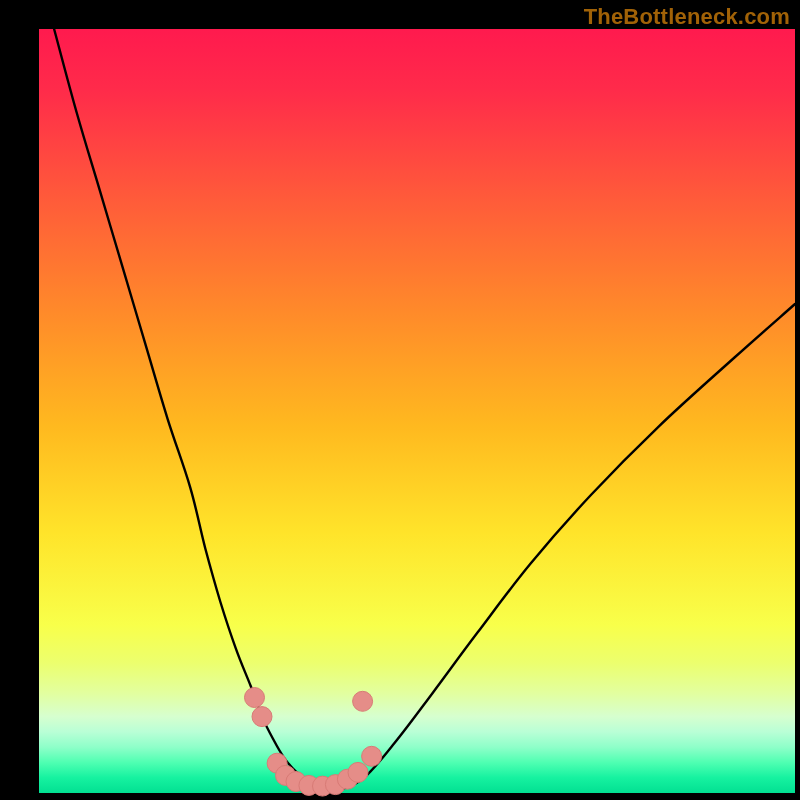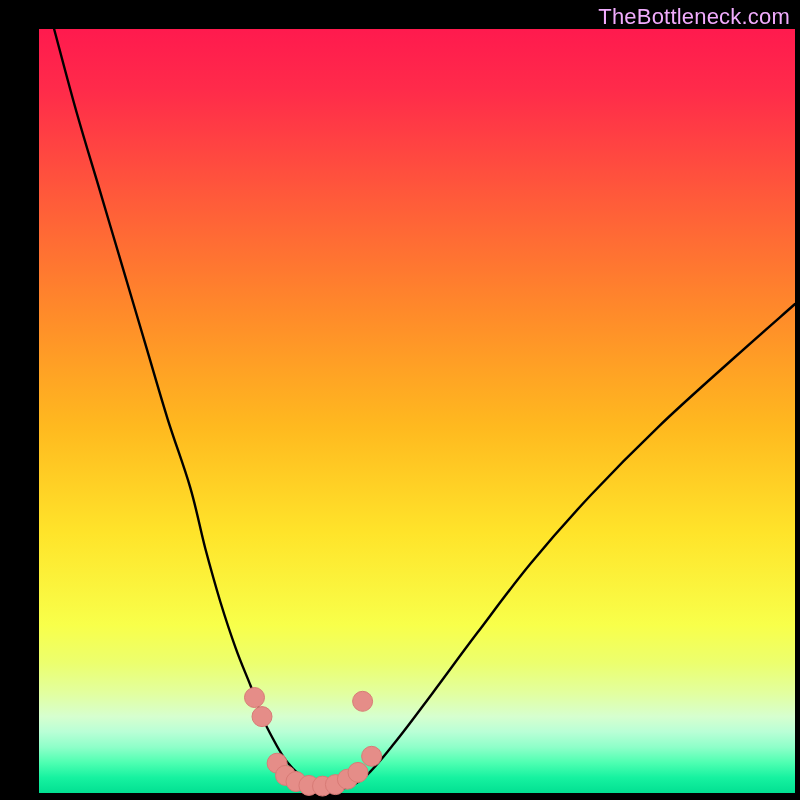--- a/index.html
+++ b/index.html
@@ -35,24 +35,24 @@
       #8effc9 94%,
       #4fffb2 96%,
       #16f2a0 98%,
       #02e092 100%
     );
   }
   .watermark {
     position: absolute;
     top: 4px;
     right: 10px;
-    color: #f0abfc;
+    color: #a16207;
     font-size: 22px;
     letter-spacing: 0.2px;
-    font-weight: 400;
+    font-weight: 700;
   }
   svg.curve {
     position: absolute;
     left: 0; top: 0;
   }
 </style>
 </head>
 <body>
 
 <div class="frame">

